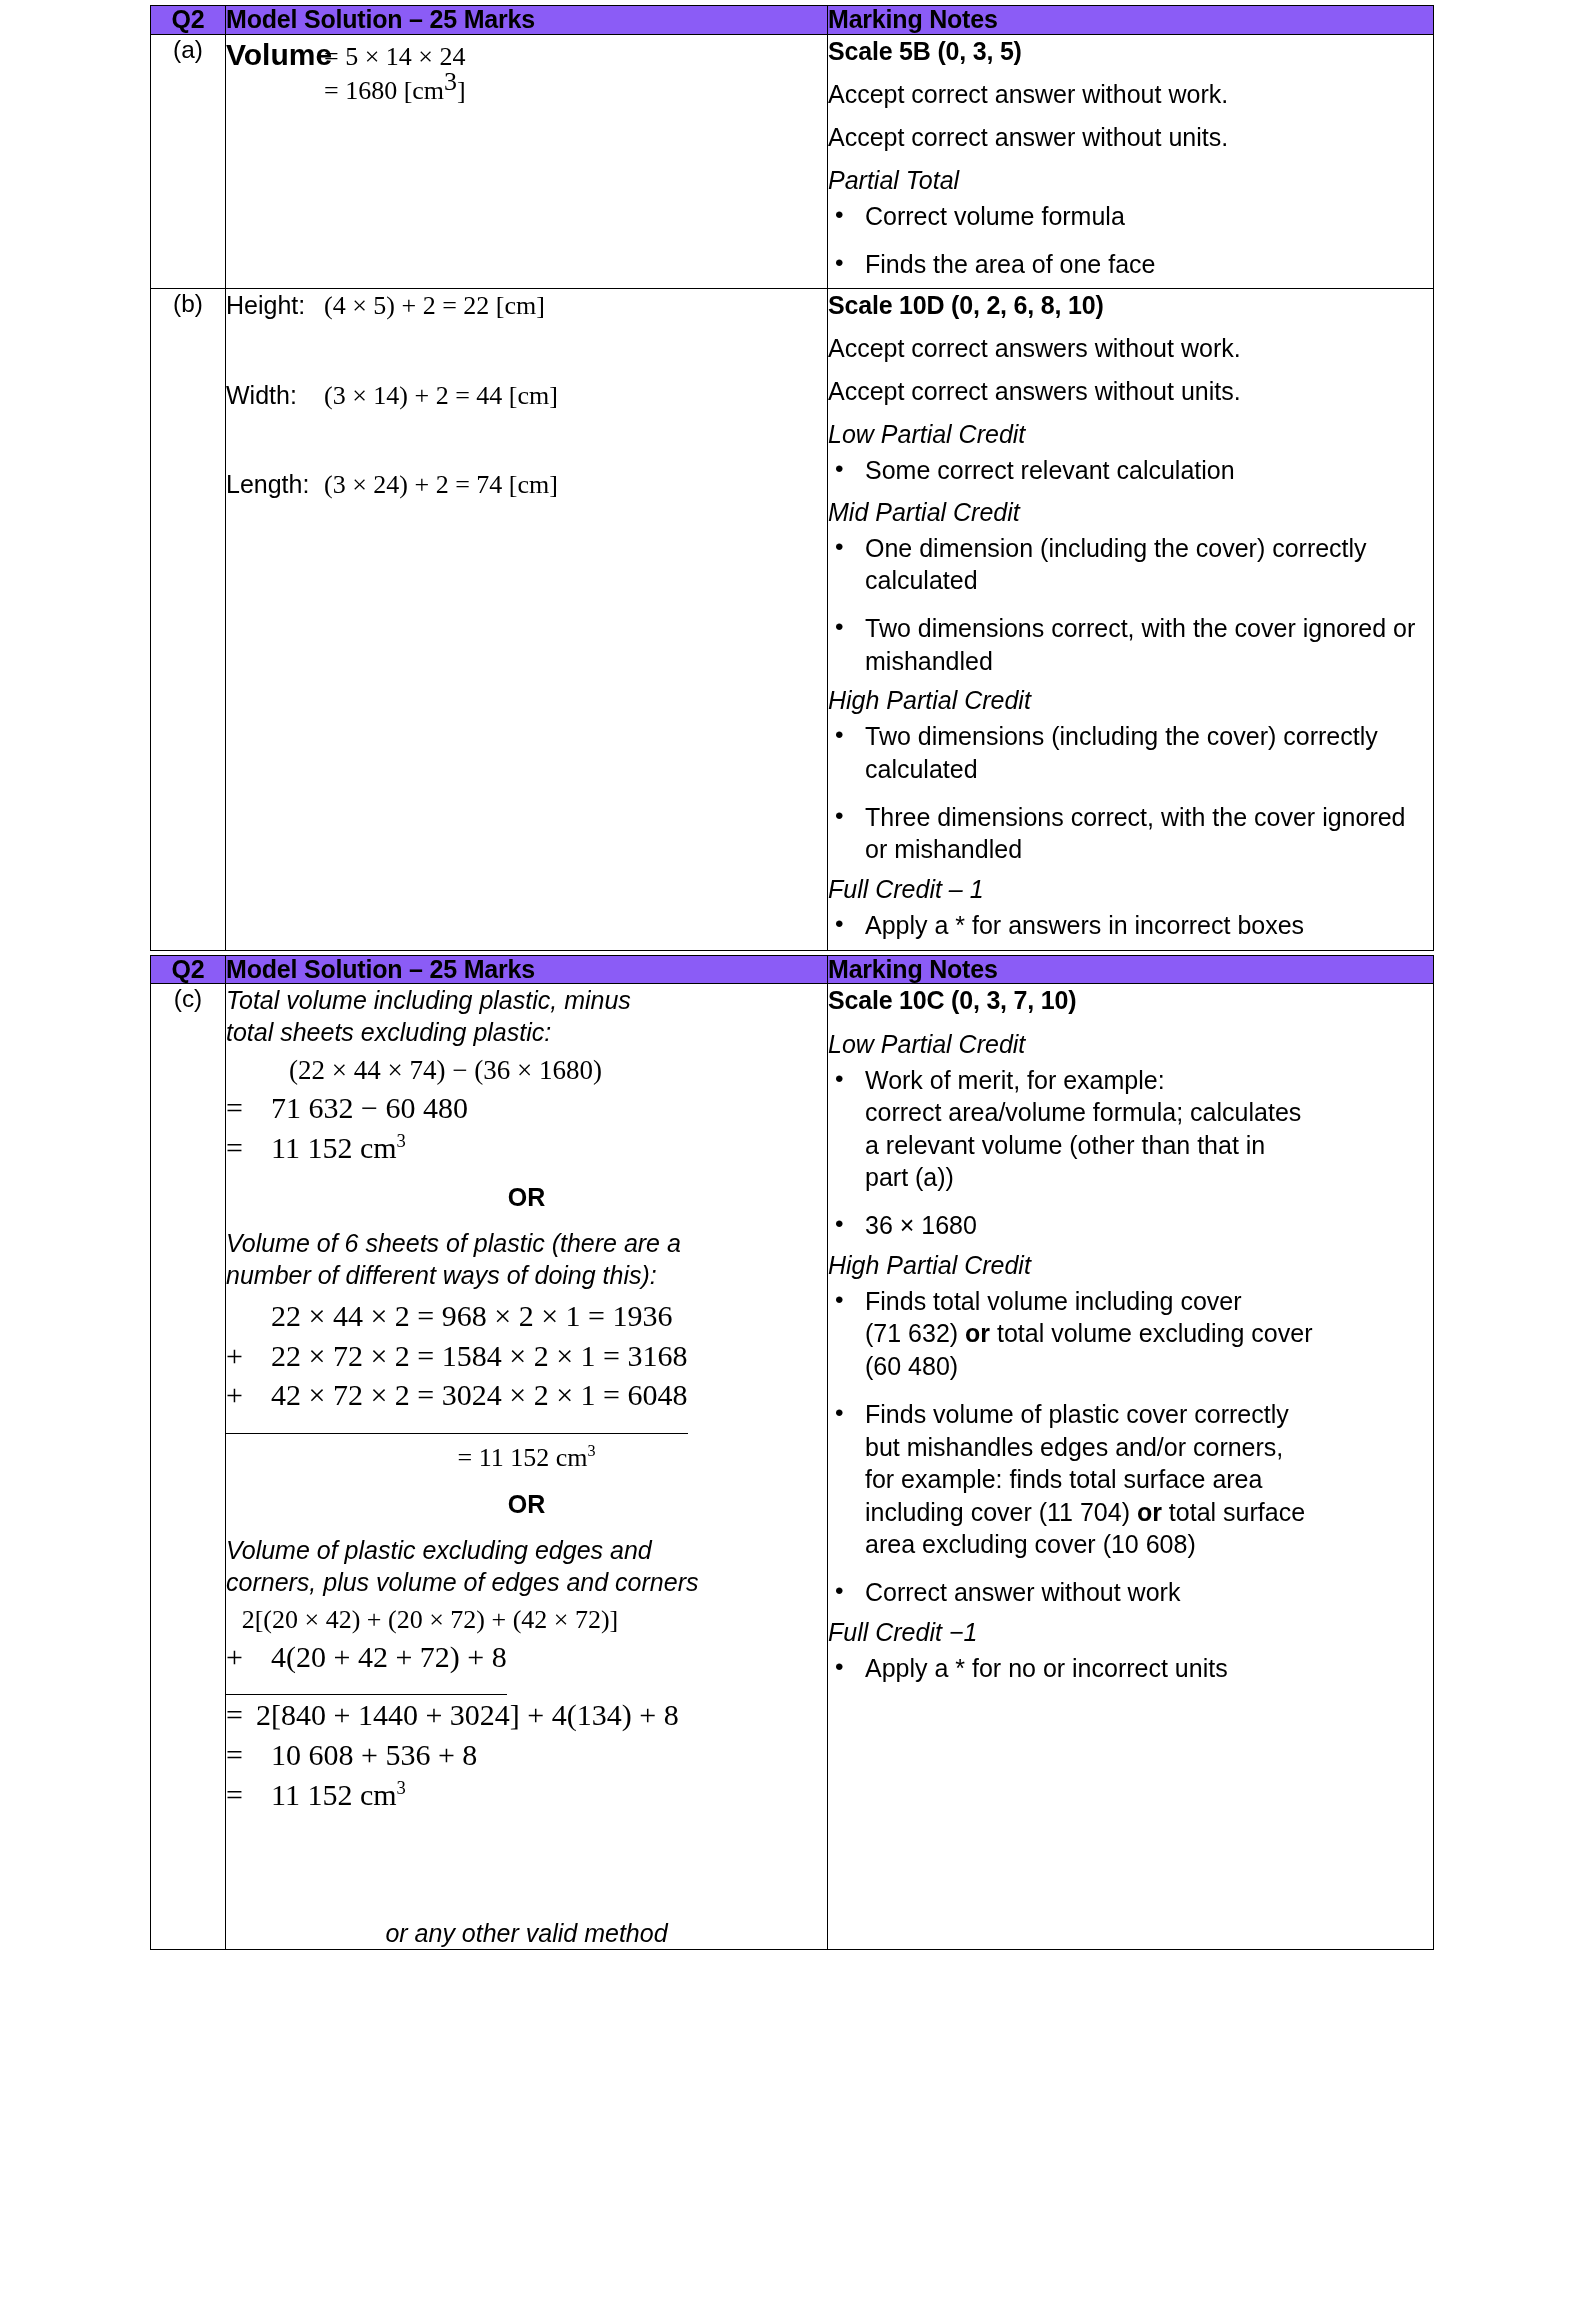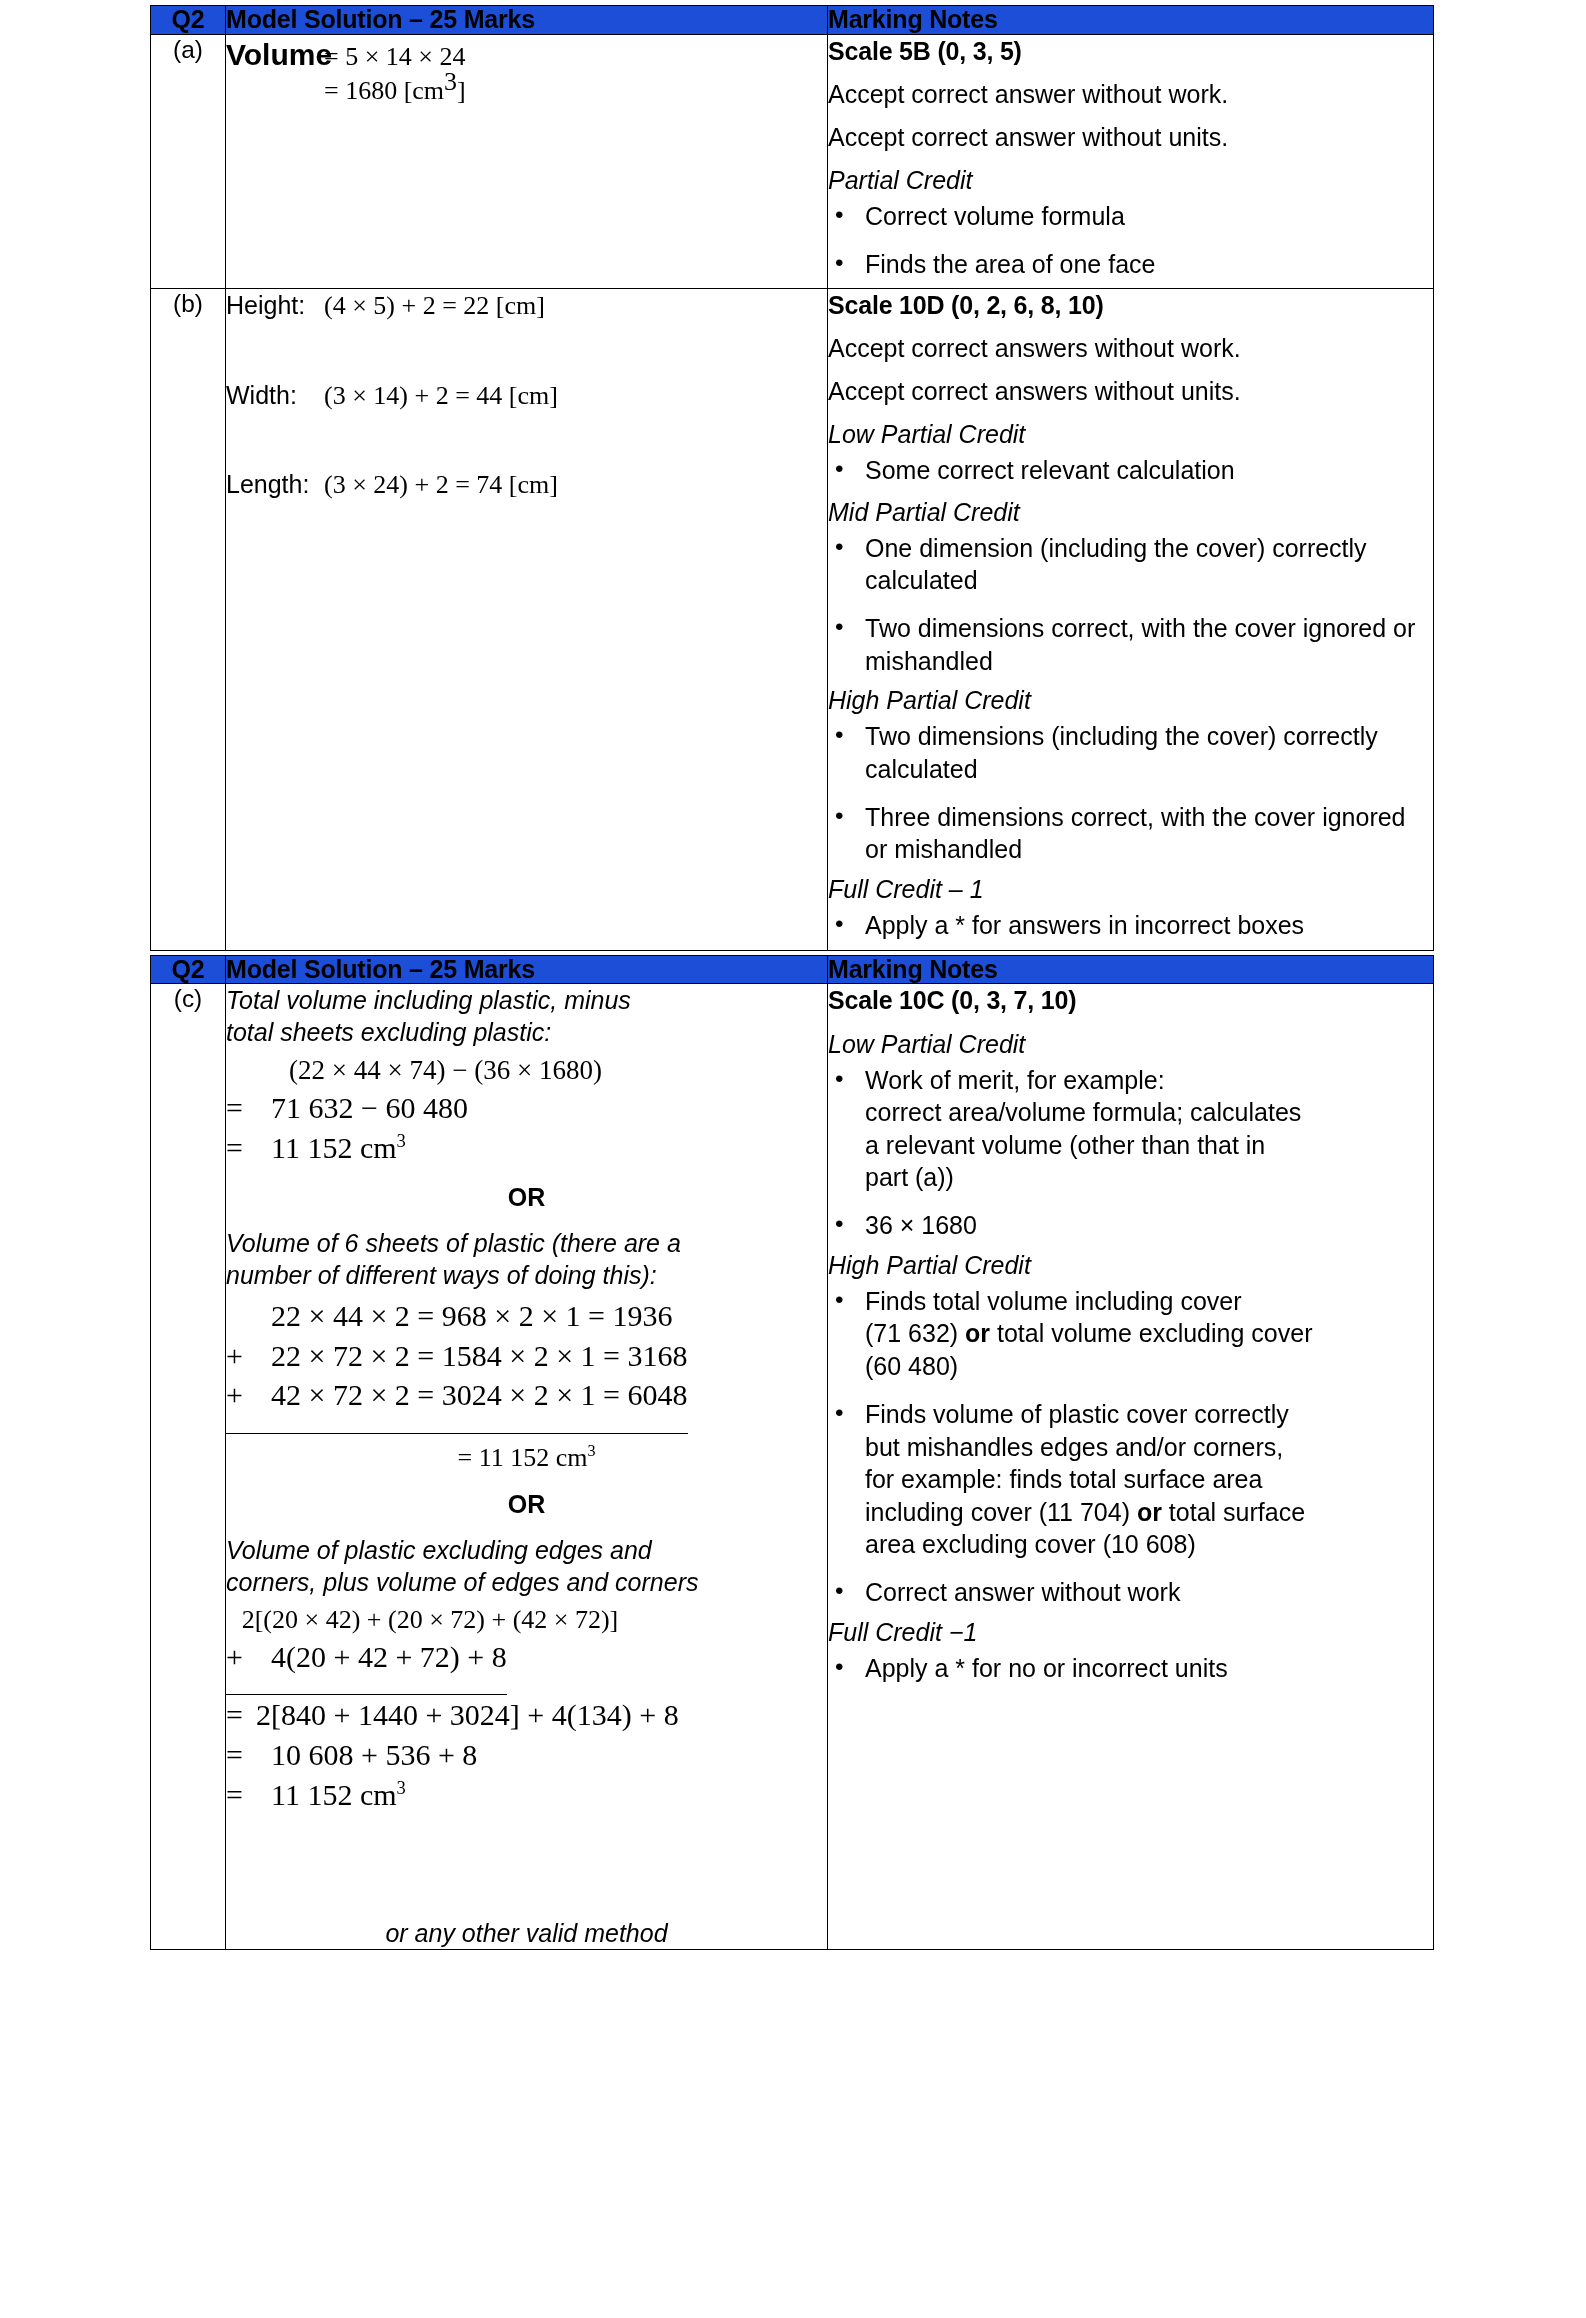--- a/index.html
+++ b/index.html
@@ -31,21 +31,21 @@
     border: 1.7px solid #000000;
     vertical-align: top;
     padding: 0;
   }
   col.c-label { width: 75px; }
   col.c-sol   { width: 602px; }
   col.c-notes { width: 606px; }
 
   
   .hdr td {
-    background: #1d4ed8;
+    background: #8b5cf6;
     border: 1.7px solid #000000;
     padding: 8.7px 12.2px 10.5px 12.2px;
   }
   .hdr .htxt {
     font-weight: bold;
     font-size: 25px;
     line-height: 1.1;
     letter-spacing: -0.2px;
   }
   .hdr .htxt.center { text-align: center; }
@@ -201,21 +201,21 @@
         <td class="sol-cell">
           <div class="kv"><span class="k plain">Volume</span><span class="v">= 5 × 14 × 24</span></div>
           <div class="kv"><span class="k plain"></span><span class="v">= 1680 [cm</span><span class="v sup">3</span><span class="v">]</span></div>
           <div class="vgap-xl"></div>
         </td>
 
         <td class="notes-cell">
           <div class="scale-head">Scale 5B (0, 3, 5)</div>
           <div class="note-line">Accept correct answer without work.</div>
           <div class="note-line">Accept correct answer without units.</div>
-          <div class="credit-head">Partial Credit</div>
+          <div class="credit-head">Partial Total</div>
           <ul class="bullets">
             <li>Correct volume formula</li>
             <li>Finds the area of one face</li>
           </ul>
         </td>
       </tr>
 
       <tr>
         <td class="label-cell">(b)</td>
 

